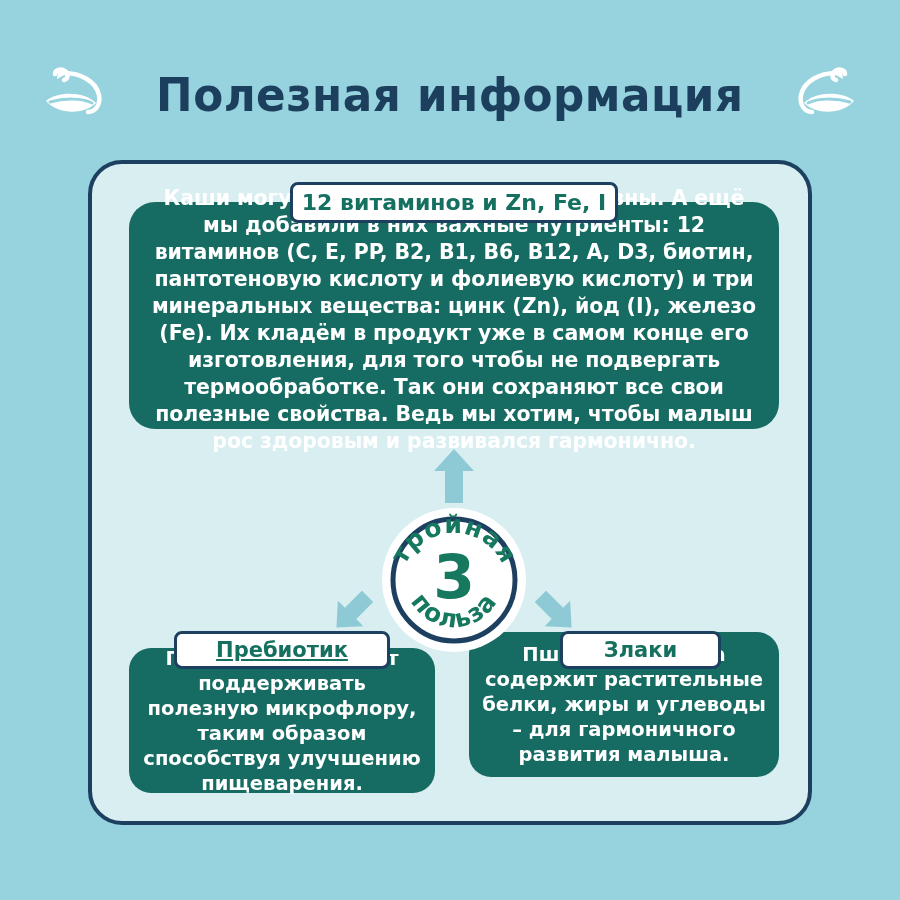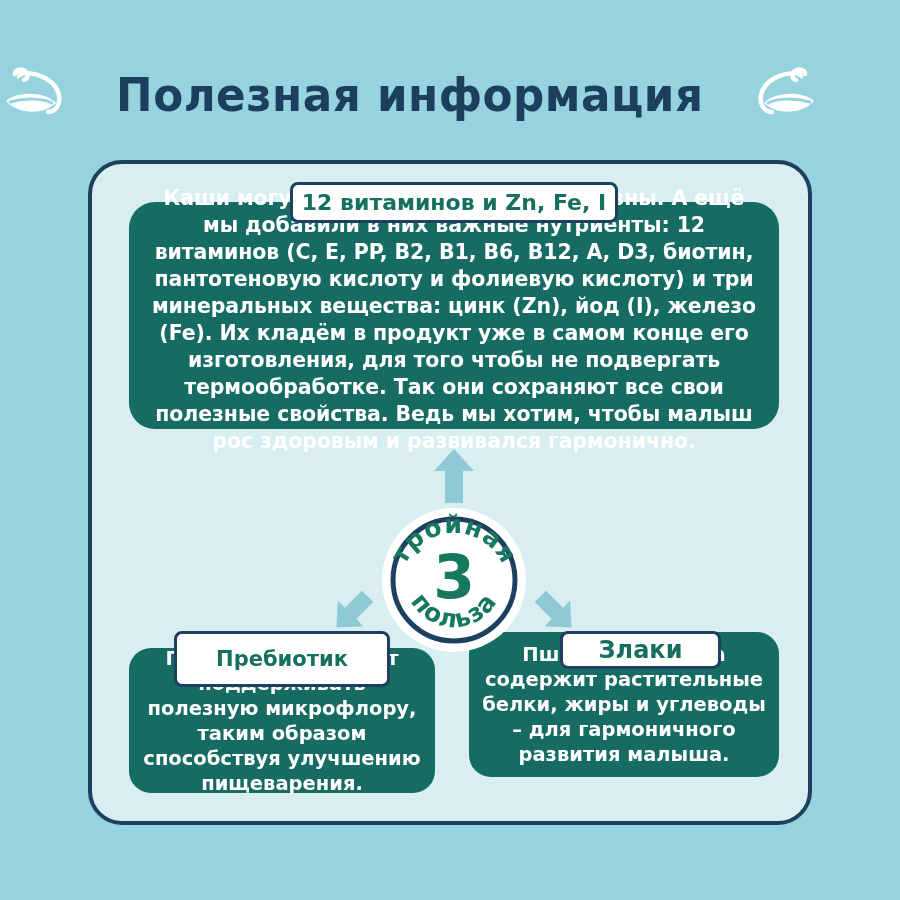--- a/index.html
+++ b/index.html
@@ -18,20 +18,21 @@
 
   
   .header {
     position: absolute;
     left: 0;
     top: 52px;
     width: 900px;
     height: 84px;
     display: flex;
     align-items: center;
+    justify-content: center;
     gap: 26px;
   }
   .page-title {
     font-size: 47px;
     line-height: 1;
     font-weight: 700;
     color: #1c3f5e;
     letter-spacing: 0.5px;
     font-family: "DejaVu Sans", sans-serif;
     white-space: nowrap;
@@ -78,29 +79,30 @@
     left: 198px;
     top: 18px;
     width: 328px;
     height: 41px;
     font-size: 22px;
   }
   .pill-prebiotic {
     left: 82px;
     top: 467px;
     width: 216px;
-    height: 56px;
+    height: 38px;
     font-size: 21px;
+    text-decoration: underline;
   }
   .pill-grains {
     left: 468px;
     top: 467px;
     width: 161px;
     height: 38px;
-    font-size: 24px;
+    font-size: 21px;
   }
 
   
   .card {
     position: absolute;
     box-sizing: border-box;
     background: #166b62;
     color: #ffffff;
     border-radius: 22px;
     font-family: "DejaVu Sans", sans-serif;

